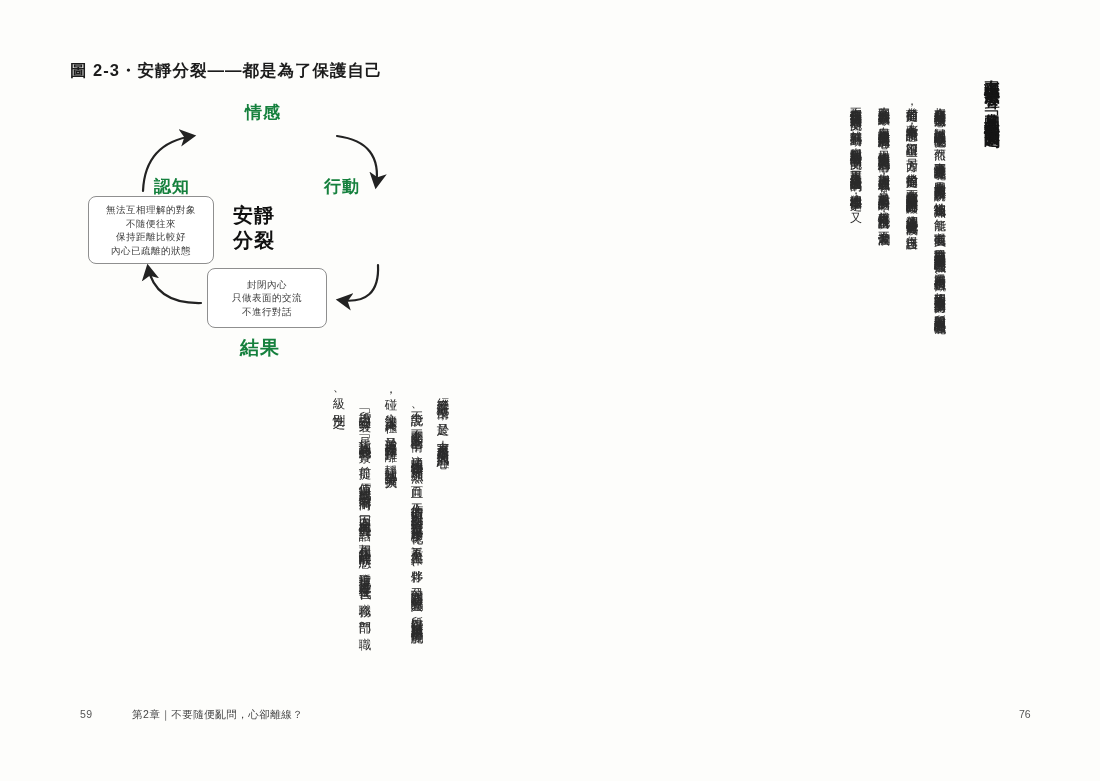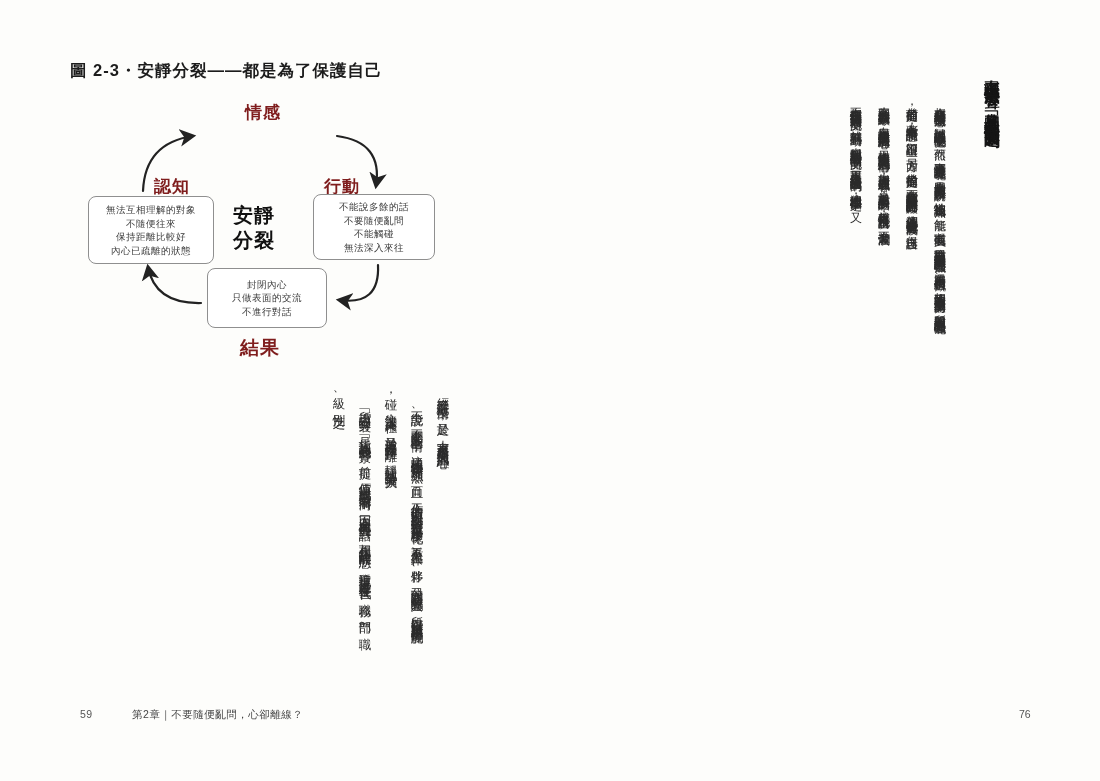--- a/index.html
+++ b/index.html
@@ -11,21 +11,21 @@
   
   .fig-title{
     position:absolute;left:70px;top:60px;margin:0;
     font-family:"Liberation Sans","DejaVu Sans",sans-serif;
     font-size:16.5px;font-weight:bold;letter-spacing:1px;color:#1c1c1c;
   }
   .diagram{position:absolute;left:85px;top:95px;width:372px;height:272px;}
   .diagram svg.arrows{position:absolute;left:0;top:0;width:100%;height:100%;}
   .node-label{
     position:absolute;font-family:"Liberation Sans","DejaVu Sans",sans-serif;
-    font-weight:bold;font-size:17px;color:#7f1d1d;letter-spacing:1px;white-space:nowrap;
+    font-weight:bold;font-size:17px;color:#15803d;letter-spacing:1px;white-space:nowrap;
   }
   .lbl-emotion{left:143px;top:6px;width:70px;text-align:center;}
   .lbl-action{left:222px;top:80px;width:70px;text-align:center;}
   .lbl-cognition{left:52px;top:80px;width:70px;text-align:center;}
   .lbl-result{left:140px;top:240px;width:70px;text-align:center;font-size:19px;}
   .box{
     position:absolute;border:1.3px solid #8f8f8f;border-radius:8px;background:#fff;
     display:flex;flex-direction:column;justify-content:center;align-items:center;
     font-family:"Liberation Sans","DejaVu Sans",sans-serif;
     font-size:9.5px;line-height:13.5px;color:#3a3a3a;text-align:center;letter-spacing:0.5px;
@@ -93,26 +93,20 @@
         </defs>
         <path d="M 58 96 Q 60 48 108 41" fill="none" stroke="#222" stroke-width="2.2" stroke-linecap="round" marker-end="url(#ah)"></path>
         <path d="M 252 41 Q 298 47 291 91" fill="none" stroke="#222" stroke-width="2.2" stroke-linecap="round" marker-end="url(#ah)"></path>
         <path d="M 293 170 Q 295 211 254 205" fill="none" stroke="#222" stroke-width="2.2" stroke-linecap="round" marker-end="url(#ah)"></path>
         <path d="M 116 208 Q 70 209 63 172" fill="none" stroke="#222" stroke-width="2.2" stroke-linecap="round" marker-end="url(#ah)"></path>
       </svg>
 
       <div class="node-label lbl-emotion">情感</div>
 
       <div class="node-label lbl-action">行動</div>
-      <div class="box box-action">
-        <div>不能說多餘的話</div>
-        <div>不要隨便亂問</div>
-        <div>不能觸碰</div>
-        <div>無法深入來往</div>
-      </div>
 
       <div class="node-label lbl-cognition">認知</div>
       <div class="box box-cognition">
         <div>無法互相理解的對象</div>
         <div>不隨便往來</div>
         <div>保持距離比較好</div>
         <div>內心已疏離的狀態</div>
       </div>
 
       <div class="box box-result">

